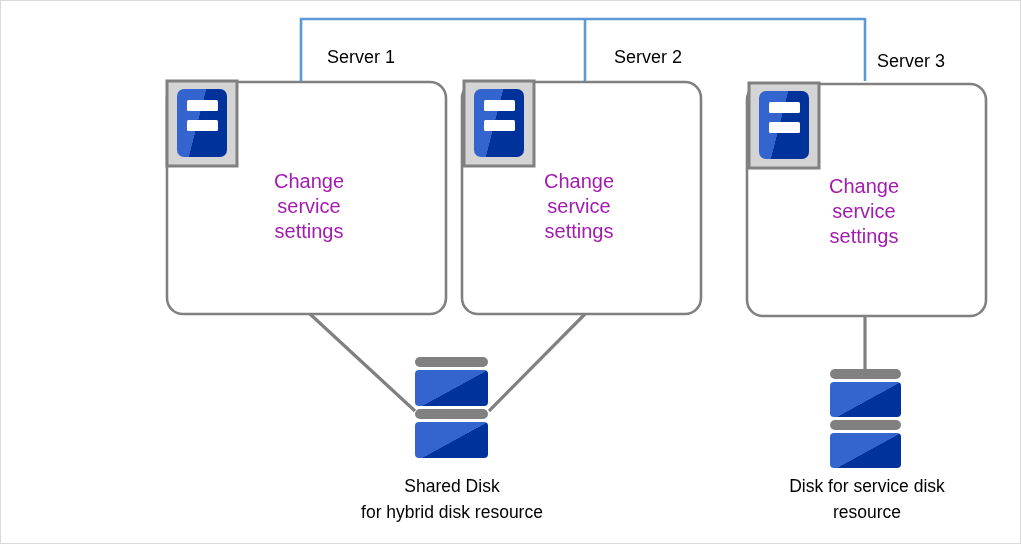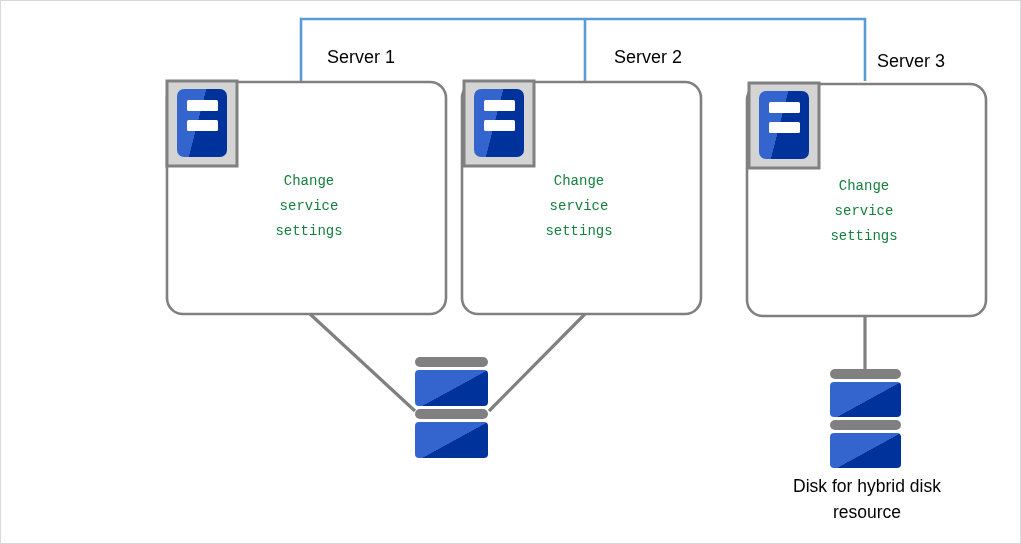--- a/index.html
+++ b/index.html
@@ -31,26 +31,25 @@
     font-size: 18px;
     color: #000000;
     white-space: nowrap;
     line-height: 1.0;
   }
   .server-title {
     font-size: 18px;
   }
   .box-text {
     position: absolute;
-    font-size: 14px;
-    color: #15803d;
+    font-size: 20px;
+    color: #a21caf;
     text-align: center;
     line-height: 25px;
     white-space: pre-line;
-    font-family: Liberation Mono, monospace;
   }
   .caption {
     position: absolute;
     font-size: 17.5px;
     color: #000000;
     text-align: center;
     line-height: 26px;
     white-space: pre-line;
   }
 </style>
@@ -135,16 +134,18 @@
   <div class="box-text" style="left:238px; top:168px; width:140px;">Change
 service
 settings</div>
   <div class="box-text" style="left:508px; top:168px; width:140px;">Change
 service
 settings</div>
   <div class="box-text" style="left:793px; top:173px; width:140px;">Change
 service
 settings</div>
 
-  <div class="caption" style="left:744px; top:472px; width:244px;">Disk for hybrid disk
+  <div class="caption" style="left:301px; top:472px; width:300px;">Shared Disk
+for hybrid disk resource</div>
+  <div class="caption" style="left:744px; top:472px; width:244px;">Disk for service disk
 resource</div>
 
 </div>
 
 </body></html>

